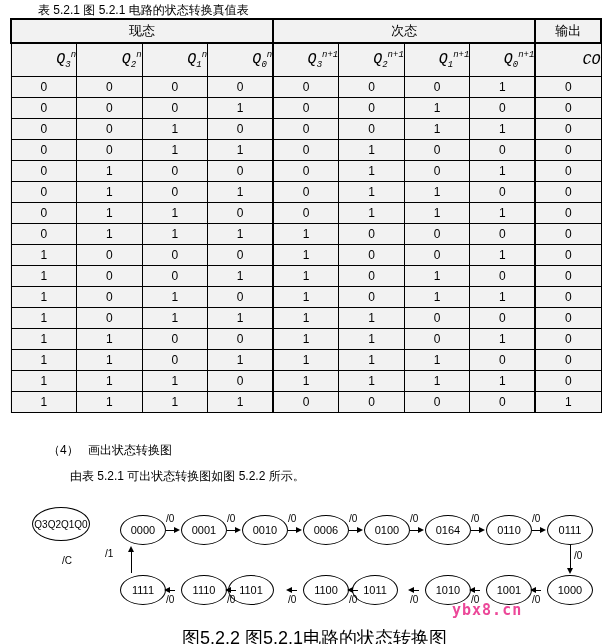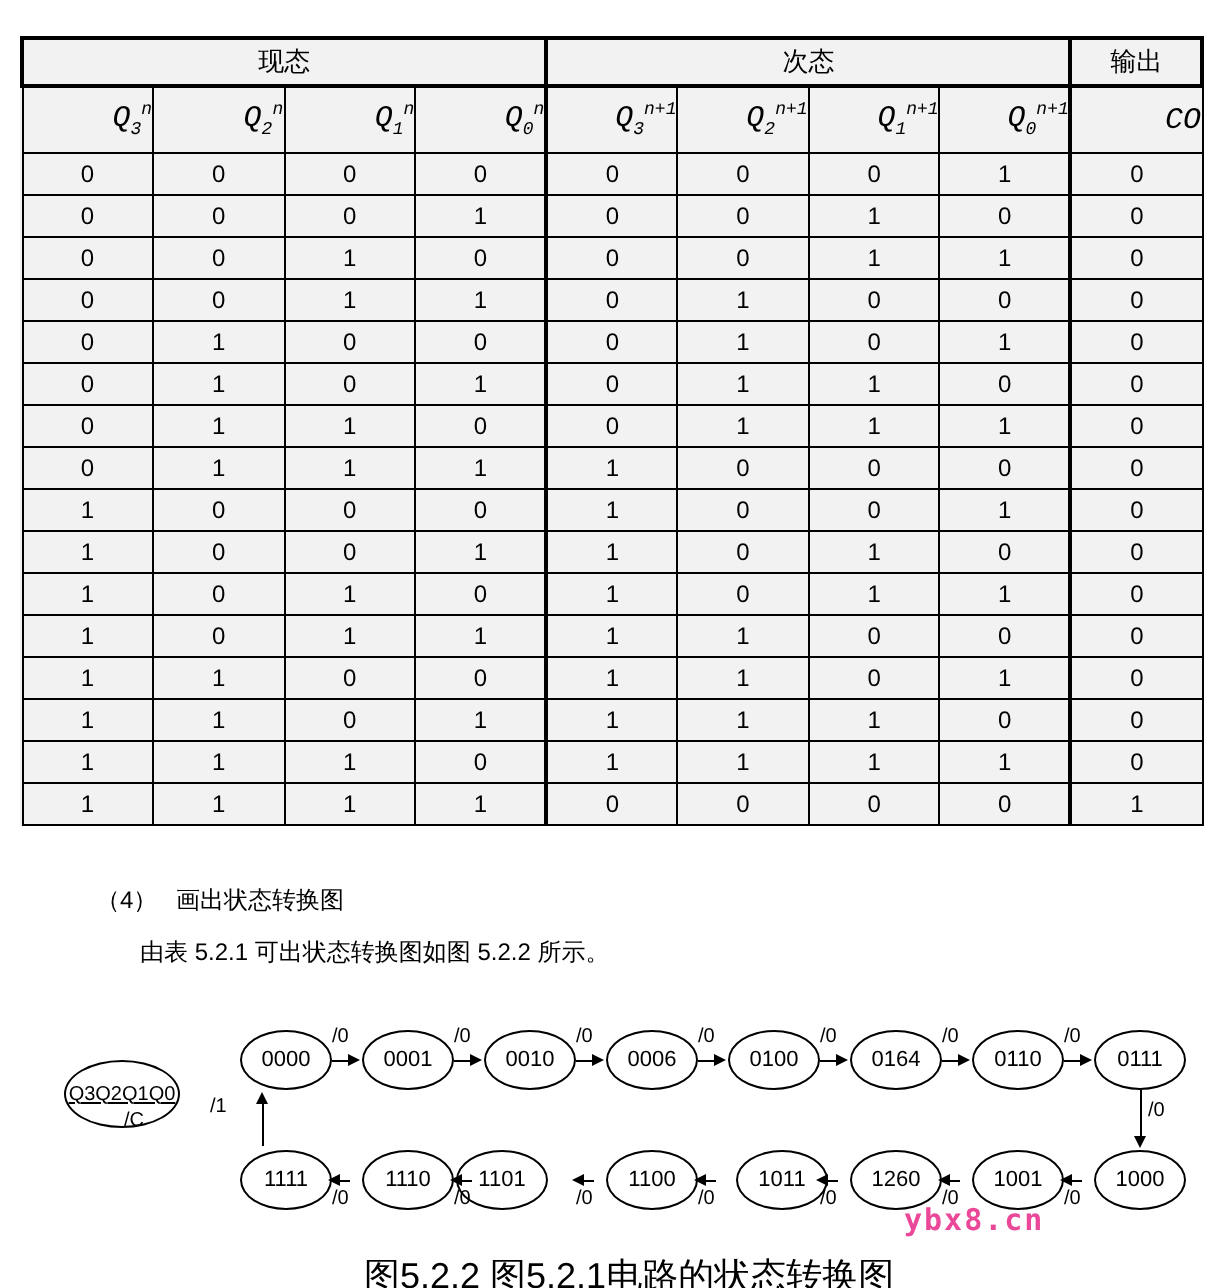--- a/index.html
+++ b/index.html
@@ -181,20 +181,21 @@
     top: 626px;
     font-size: 18px;
     white-space: nowrap;
   }
 </style>
 </head>
 <body>
 
 <div class="page">
 
+  <div class="caption-top">表 5.2.1 图 5.2.1 电路的状态转换真值表</div>
 
   <table class="truth">
     <thead>
       <tr class="group">
         <th colspan="4" class="outer-border">现态</th>
         <th colspan="4" class="outer-border">次态</th>
         <th class="outer-border">输出</th>
       </tr>
       <tr class="vars">
         <th>Q<span class="sub">3</span><span class="sup">n</span></th>
@@ -387,38 +388,38 @@
         </tr>
       </tbody>
   </table>
 
   <div class="sect-num">（4）</div>
   <div class="sect-text">画出状态转换图</div>
   <div class="sect-body">由表 5.2.1 可出状态转换图如图 5.2.2 所示。</div>
 
   <div class="diagram">
 
-    <div class="node start" style="left:32px; top:35px;text-decoration:underline;">Q3Q2Q1Q0</div>
+    <div class="node start" style="left:32px; top:12px;">Q3Q2Q1Q0</div>
     <div class="arrow-label" style="left:62px; top:60px;">/C</div>
 
     <div class="node" style="left:120px; top:20px;">0000</div>
     <div class="node" style="left:181px; top:20px;">0001</div>
     <div class="node" style="left:242px; top:20px;">0010</div>
     <div class="node" style="left:303px; top:20px;">0006</div>
     <div class="node" style="left:364px; top:20px;">0100</div>
     <div class="node" style="left:425px; top:20px;">0164</div>
     <div class="node" style="left:486px; top:20px;">0110</div>
     <div class="node" style="left:547px; top:20px;">0111</div>
 
     <div class="node" style="left:120px; top:80px;">1111</div>
     <div class="node" style="left:181px; top:80px;">1110</div>
     <div class="node" style="left:228px; top:80px;">1101</div>
     <div class="node" style="left:303px; top:80px;">1100</div>
-    <div class="node" style="left:368px; top:80px;text-align:center;">1011</div>
-    <div class="node" style="left:425px; top:80px;">1260</div>
+    <div class="node" style="left:352px; top:80px;text-align:center;">1011</div>
+    <div class="node" style="left:425px; top:80px;">1010</div>
     <div class="node" style="left:486px; top:80px;">1001</div>
     <div class="node" style="left:547px; top:80px;">1000</div>
 
     <div class="arrow" style="left:166px; top:35px; width:9px;"></div>
     <div class="arrow-head-r" style="left:174px; top:31.5px;"></div>
     <div class="arrow-label" style="left:166px; top:18px;">/0</div>
 
     <div class="arrow" style="left:227px; top:35px; width:9px;"></div>
     <div class="arrow-head-r" style="left:235px; top:31.5px;"></div>
     <div class="arrow-label" style="left:227px; top:18px;">/0</div>

